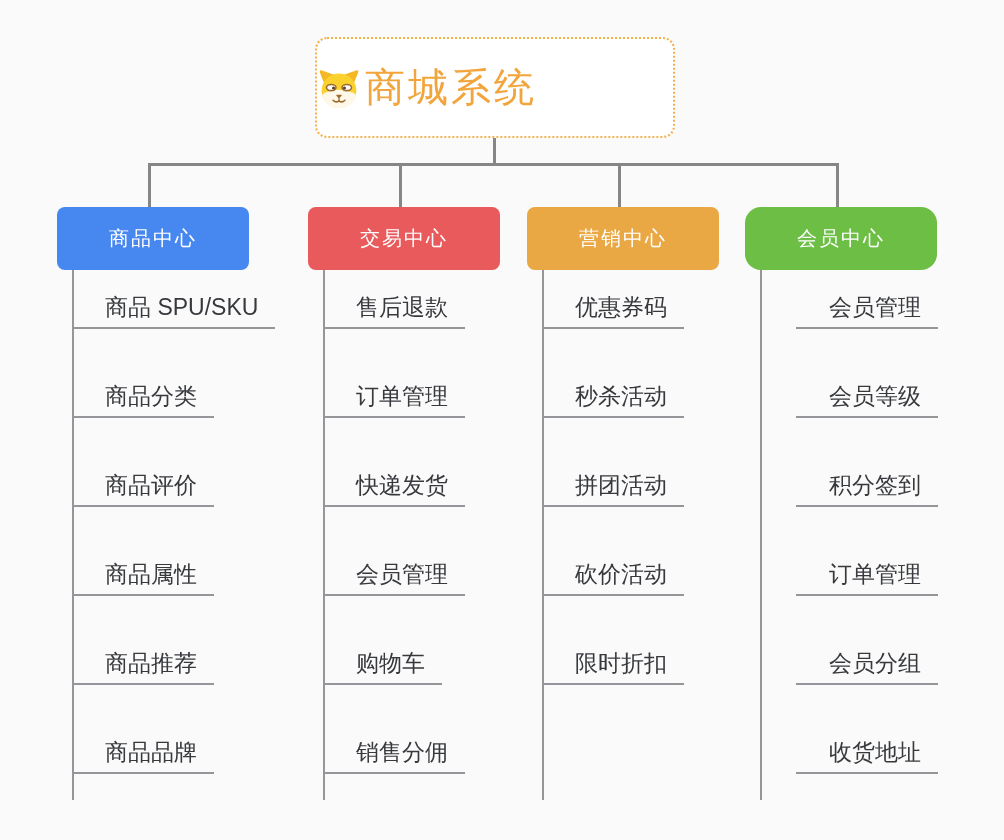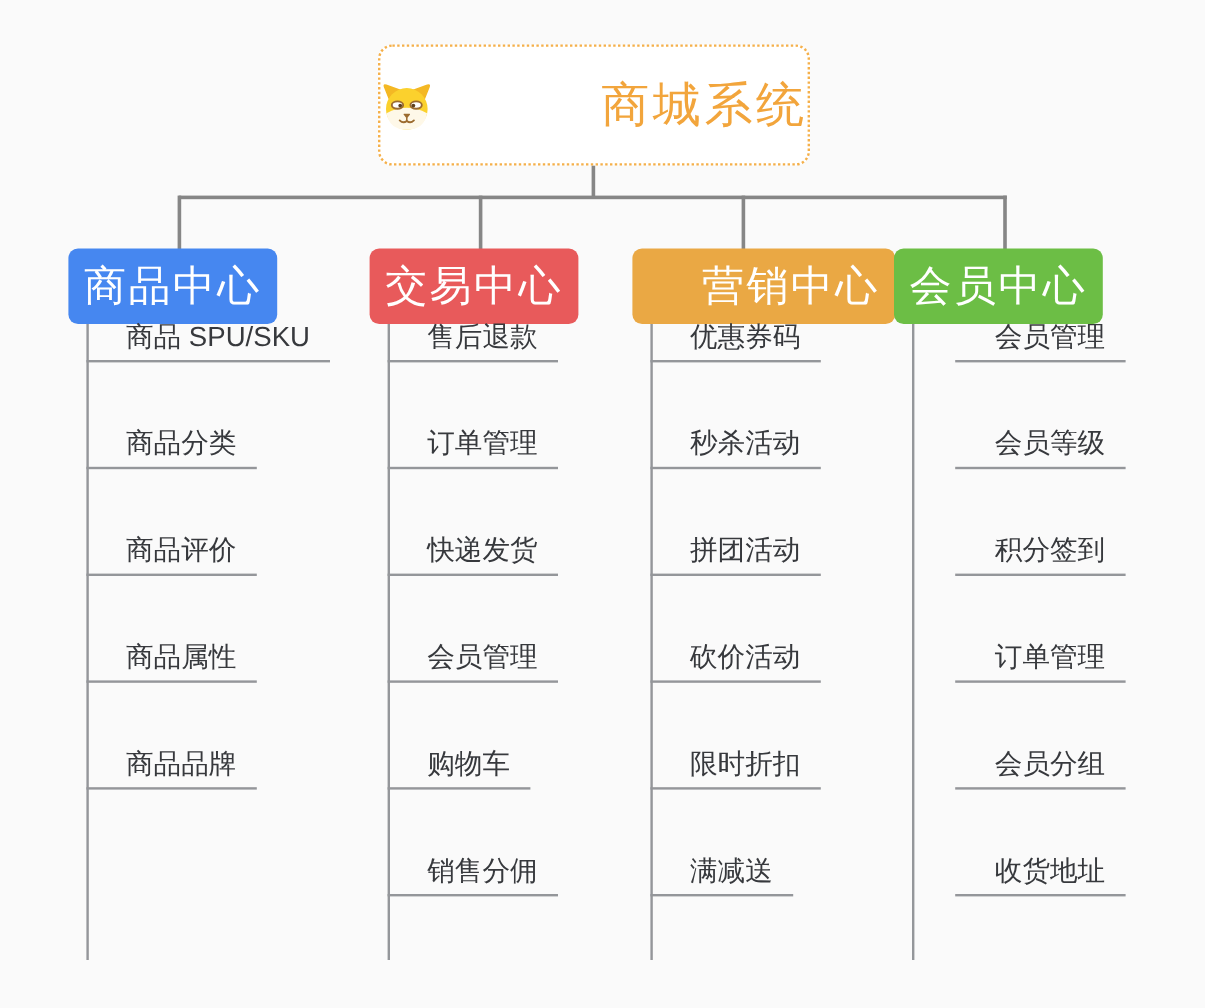--- a/index.html
+++ b/index.html
@@ -19,53 +19,53 @@
   .drop.d0{left:148px;}
   .drop.d1{left:399px;}
   .drop.d2{left:618px;}
   .drop.d3{left:836px;}
 
   
   .root-node{
     position:absolute;left:315px;top:37px;width:360px;height:101px;
     background:#ffffff;border:2px dotted #f5b04a;border-radius:12px;
     box-sizing:border-box;
-    display:flex;align-items:center;justify-content:space-between;gap:28px;
+    display:flex;align-items:center;justify-content:flex-start;gap:4px;
   }
   .root-title{
     font-size:40px;color:#f2a53c;letter-spacing:3px;font-weight:400;
     white-space:nowrap;
   }
   .dog-icon{display:inline-flex;}
 
   
   .branch-box{
-    position:absolute;top:207px;width:174px;height:63px;
+    position:absolute;top:207px;width:192px;height:63px;
     border-radius:8px;display:flex;align-items:center;justify-content:center;
-    color:#ffffff;font-size:35px;letter-spacing:2px;white-space:nowrap;
+    color:#ffffff;font-size:20px;letter-spacing:2px;white-space:nowrap;
   }
   .branch-box.b0{left:57px;}
   .branch-box.b1{left:308px;}
   .branch-box.b2{left:527px;}
   .branch-box.b3{left:745px;}
 
   
   .trunk{position:absolute;top:270px;width:2px;height:530px;background:#94969a;}
   .trunk.b0{left:72px;}
   .trunk.b1{left:323px;}
   .trunk.b2{left:542px;}
   .trunk.b3{left:760px;}
 
   
   .leaf-col{position:absolute;top:266px;}
   .leaf-col.b0{left:72px;}
   .leaf-col.b1{left:323px;}
   .leaf-col.b2{left:542px;}
   .leaf-col.b3{left:760px;margin-left:36px;}
-  .leaf-cell{height:89px;display:flex;align-items:flex-start;}
+  .leaf-cell{height:89px;display:flex;align-items:center;}
   .leaf-label{
     display:inline-block;white-space:nowrap;
     padding:0 17px 6px 33px;
     border-bottom:2px solid #94969a;
     font-size:23px;color:#37393d;line-height:28px;
   }
 </style>
 </head>
 <body>
 
@@ -92,40 +92,43 @@
         <path d="M21.6 30.5 h4.8 q1 0 .4 .9 l-2 2.4 q-.8 .9 -1.6 0 l-2 -2.4 q-.6 -.9 .4 -.9 Z" fill="#9c6b2f"></path>
         <path d="M17.5 36.5 q3.2 3.2 6.5 .5 q3.3 2.7 6.5 -.5" stroke="#9c6b2f" stroke-width="1.7" fill="none" stroke-linecap="round"></path>
         <path d="M24 34 v3" stroke="#9c6b2f" stroke-width="1.4" stroke-linecap="round"></path>
       </svg>
     </span>
     <span class="root-title">商城系统</span>
   </div>
 
   <div class="branch-box b0" style="background: rgb(70, 135, 240);">商品中心</div>
   <div class="branch-box b1" style="background: rgb(232, 90, 91);">交易中心</div>
-  <div class="branch-box b2" style="background: rgb(234, 168, 68); padding-left: 45px;">营销中心</div>
-  <div class="branch-box b3" style="background: rgb(108, 190, 69);">会员中心</div>
+  <div class="branch-box b2" style="background: rgb(234, 168, 68);">营销中心</div>
+  <div class="branch-box b3" style="background: rgb(108, 190, 69); border-radius: 16px;">会员中心</div>
 
   <div class="trunk b0"></div>
   <div class="trunk b1"></div>
   <div class="trunk b2"></div>
   <div class="trunk b3"></div>
 
   <div class="leaf-col b0">
     <div class="leaf-cell">
         <span class="leaf-label">商品 SPU/SKU</span>
       </div>
     <div class="leaf-cell">
         <span class="leaf-label">商品分类</span>
       </div>
     <div class="leaf-cell">
         <span class="leaf-label">商品评价</span>
       </div>
     <div class="leaf-cell">
         <span class="leaf-label">商品属性</span>
+      </div>
+    <div class="leaf-cell">
+        <span class="leaf-label">商品推荐</span>
       </div>
     <div class="leaf-cell">
         <span class="leaf-label">商品品牌</span>
       </div>
   </div>
 
   <div class="leaf-col b1">
     <div class="leaf-cell">
         <span class="leaf-label">售后退款</span>
       </div>
@@ -155,23 +158,20 @@
       </div>
     <div class="leaf-cell">
         <span class="leaf-label">拼团活动</span>
       </div>
     <div class="leaf-cell">
         <span class="leaf-label">砍价活动</span>
       </div>
     <div class="leaf-cell">
         <span class="leaf-label">限时折扣</span>
       </div>
-    <div class="leaf-cell">
-        <span class="leaf-label">满减送</span>
-      </div>
   </div>
 
   <div class="leaf-col b3">
     <div class="leaf-cell">
         <span class="leaf-label">会员管理</span>
       </div>
     <div class="leaf-cell">
         <span class="leaf-label">会员等级</span>
       </div>
     <div class="leaf-cell">

